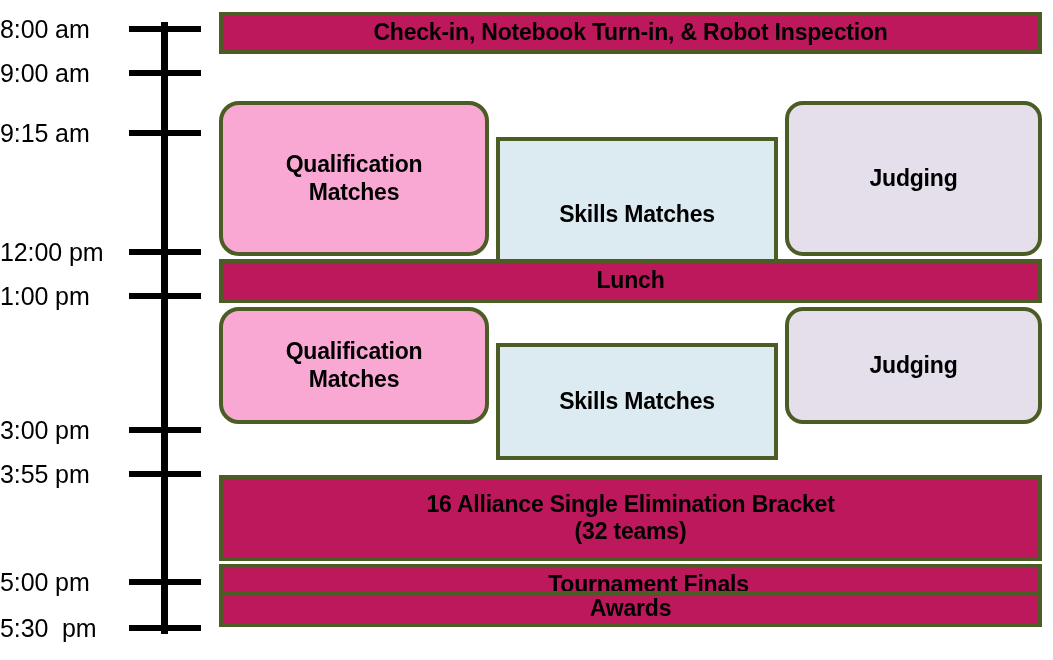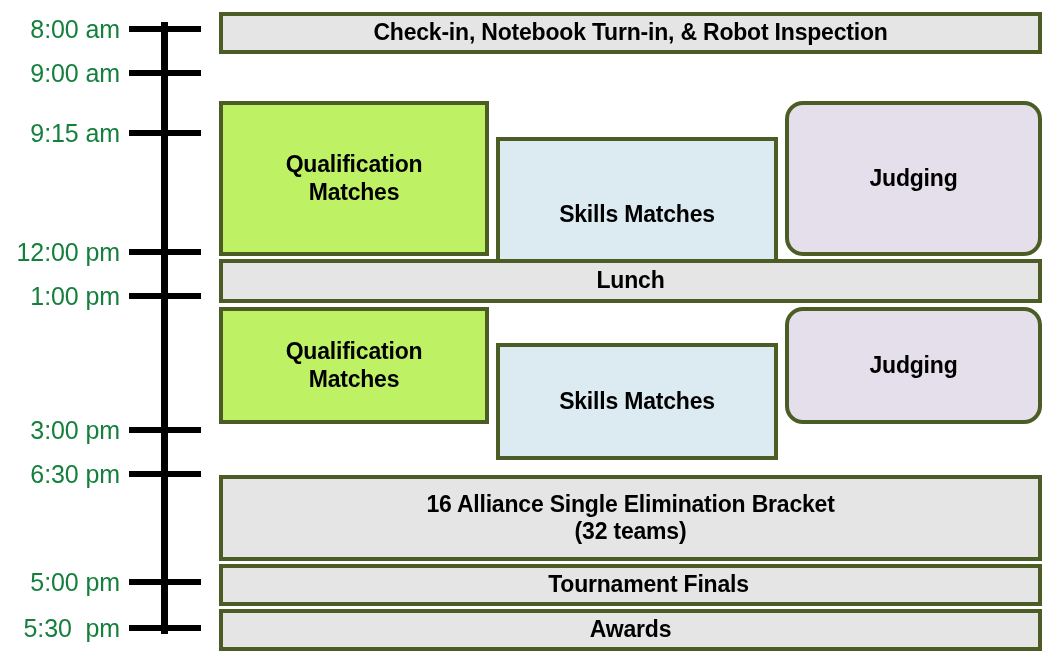--- a/index.html
+++ b/index.html
@@ -48,23 +48,22 @@
     height: 6px;
     background: #000000;
   }
   .tick-label {
     position: absolute;
     left: 0;
     width: 120px;
     top: -17px;
     height: 34px;
     line-height: 34px;
-    text-align: right;
     font-size: 25px;
-    color: #15803d;
+    color: #000000;
     white-space: pre;
     letter-spacing: -0.1px;
   }
 
   
   #schedule {
     position: absolute;
     left: 0;
     top: 0;
     width: 1053px;
@@ -80,22 +79,22 @@
     text-align: center;
   }
   .block .block-label {
     font-size: 23px;
     font-weight: bold;
     color: #000000;
     line-height: 1.18;
     letter-spacing: -0.2px;
     padding: 0 6px;
   }
-  .fill-green  { background: #e5e5e5; }
-  .fill-pink   { background: #bef264; }
+  .fill-green  { background: #be185d; }
+  .fill-pink   { background: #f9a8d4; border-radius: 20px; }
   .fill-blue   { background: #dbebf1; margin-top: 36px; }
   .fill-purple { background: #e4dfea; border-radius: 18px; }
 </style>
 </head>
 <body>
 
 <div id="canvas">
 
   <div id="timeline-axis">
     <div class="axis-spine"></div>
@@ -118,21 +117,21 @@
       <div class="tick-row" style="top: 296px;">
         <div class="tick-line"></div>
         <div class="tick-label">1:00 pm</div>
       </div>
       <div class="tick-row" style="top: 430px;">
         <div class="tick-line"></div>
         <div class="tick-label">3:00 pm</div>
       </div>
       <div class="tick-row" style="top: 474px;">
         <div class="tick-line"></div>
-        <div class="tick-label">6:30 pm</div>
+        <div class="tick-label">3:55 pm</div>
       </div>
       <div class="tick-row" style="top: 582px;">
         <div class="tick-line"></div>
         <div class="tick-label">5:00 pm</div>
       </div>
       <div class="tick-row" style="top: 628px;">
         <div class="tick-line"></div>
         <div class="tick-label">5:30  pm</div>
       </div>
     </div>
@@ -161,18 +160,18 @@
       </div>
       <div class="block fill-purple" style="left: 785px; top: 307px; width: 257px; height: 117px;">
         <div class="block-label">Judging</div>
       </div>
       <div class="block fill-green" style="left: 219px; top: 475px; width: 823px; height: 86px;">
         <div class="block-label">16 Alliance Single Elimination Bracket<br>(32 teams)</div>
       </div>
       <div class="block fill-green" style="left: 219px; top: 564px; width: 823px; height: 42px; padding-left: 36px;">
         <div class="block-label">Tournament Finals</div>
       </div>
-      <div class="block fill-green" style="left: 219px; top: 609px; width: 823px; height: 42px;">
+      <div class="block fill-green" style="left: 219px; top: 591px; width: 823px; height: 36px;">
         <div class="block-label">Awards</div>
       </div>
     </div>
 
 </div>
 
 </body></html>

